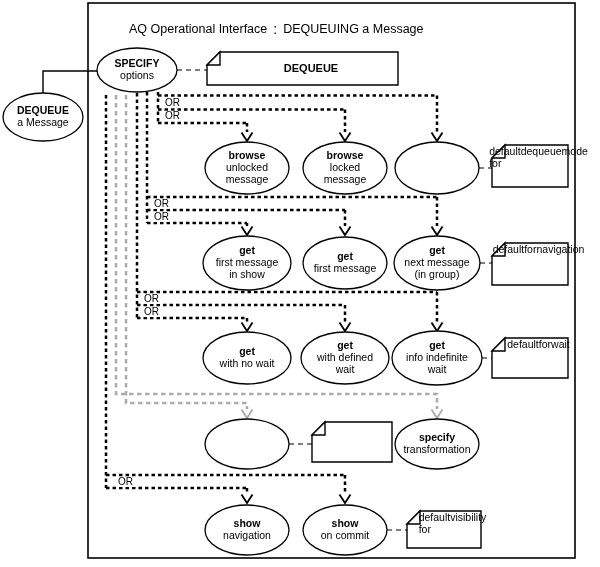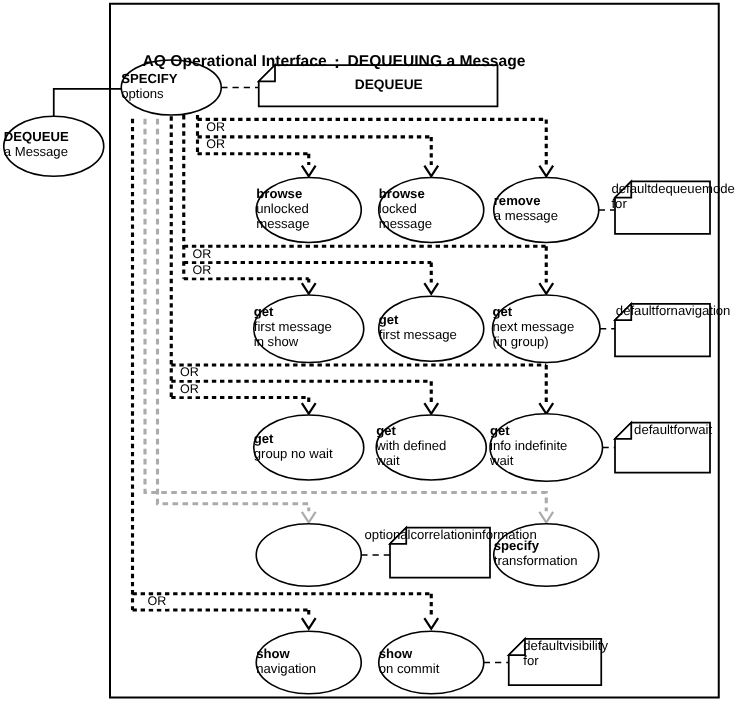--- a/index.html
+++ b/index.html
@@ -1,21 +1,21 @@
 <!DOCTYPE html>
 <html><head>
 <meta charset="utf-8">
 <style>
   html,body{margin:0;padding:0;background:#fff;}
   .stage{position:relative;width:600px;height:567px;background:#fff;overflow:hidden;
          font-family:"Liberation Sans",sans-serif;color:#000;}
   svg.bg{position:absolute;left:0;top:0;}
-  .title{position:absolute;left:114px;top:20px;font-size:12.5px;font-weight:bold;white-space:nowrap;margin-top:20px;}
+  .title{position:absolute;left:129px;top:20px;font-size:12.5px;font-weight:normal;white-space:nowrap;}
   .title .sep{display:inline-block;margin:0 6px;font-size:14px;position:relative;top:1px;}
-  .node{position:absolute;display:flex;flex-direction:column;align-items:flex-start;justify-content:center;
+  .node{position:absolute;display:flex;flex-direction:column;align-items:center;justify-content:center;
         text-align:center;font-size:10.5px;line-height:1.12;}
   .node .b{font-weight:bold;}
   .note-text{position:absolute;display:flex;flex-direction:row;justify-content:center;
              font-size:10.5px;line-height:1.18;padding-left:17px;box-sizing:border-box;}
   .note-text.single{flex-direction:row;align-items:center;white-space:pre;font-size:11px;}
   .note-text .b{font-weight:bold;}
   .or{position:absolute;font-size:10px;font-weight:normal;line-height:1;background:#fff;padding:0 2px;}
 </style>
 </head>
 <body>
@@ -130,41 +130,37 @@
   <div class="node" style="left:205px;top:142px;width:84px;height:52px">
     <span class="b">browse</span>
     <span>unlocked</span>
     <span>message</span>
   </div>
   <div class="node" style="left:303px;top:142px;width:84px;height:52px">
     <span class="b">browse</span>
     <span>locked</span>
     <span>message</span>
   </div>
-  <div class="node" style="left:395px;top:142px;width:84px;height:52px">
-    <span class="b">remove</span>
-    <span>a message</span>
-  </div>
   <div class="node" style="left:203px;top:236px;width:88px;height:54px">
     <span class="b">get</span>
     <span>first message</span>
     <span>in show</span>
   </div>
   <div class="node" style="left:303px;top:237px;width:84px;height:52px">
     <span class="b">get</span>
     <span>first message</span>
   </div>
   <div class="node" style="left:394px;top:236px;width:86px;height:54px">
     <span class="b">get</span>
     <span>next message</span>
     <span>(in group)</span>
   </div>
   <div class="node" style="left:203px;top:332px;width:88px;height:52px">
     <span class="b">get</span>
-    <span>group no wait</span>
+    <span>with no wait</span>
   </div>
   <div class="node" style="left:301px;top:332px;width:88px;height:52px">
     <span class="b">get</span>
     <span>with defined</span>
     <span>wait</span>
   </div>
   <div class="node" style="left:392px;top:331px;width:90px;height:54px">
     <span class="b">get</span>
     <span>info indefinite</span>
     <span>wait</span>
@@ -192,25 +188,20 @@
   </div>
   <div class="note-text" style="left:492px;top:243px;width:76px;height:42px">
     <span>default</span>
     <span>for</span>
     <span>navigation</span>
   </div>
   <div class="note-text" style="left:492px;top:338px;width:76px;height:40px">
     <span>default</span>
     <span>for</span>
     <span>wait</span>
-  </div>
-  <div class="note-text" style="left:312px;top:422px;width:80px;height:40px">
-    <span>optional</span>
-    <span>correlation</span>
-    <span>information</span>
   </div>
   <div class="note-text" style="left:407px;top:511px;width:74px;height:37px">
     <span>default for</span>
     <span>visibility</span>
   </div>
 
   <span class="or" style="left:163px;top:98px">OR</span>
   <span class="or" style="left:163px;top:111px">OR</span>
   <span class="or" style="left:152px;top:199px">OR</span>
   <span class="or" style="left:152px;top:212px">OR</span>

